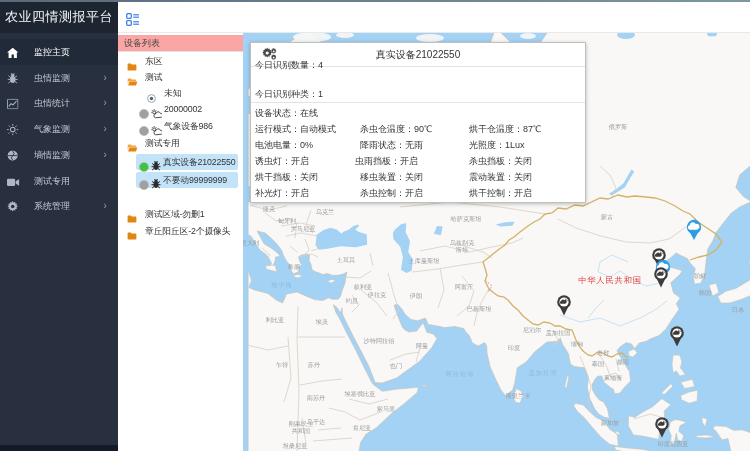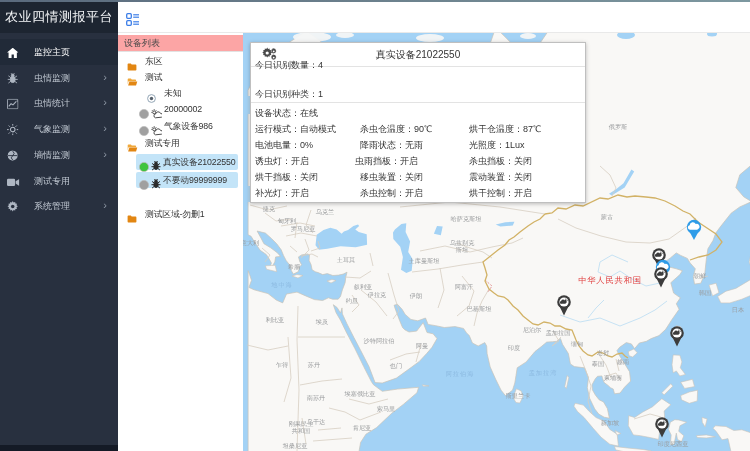--- a/index.html
+++ b/index.html
@@ -437,20 +437,26 @@
           </g>
         </svg></span>
       <b style="left:45px">不要动99999999</b>
     </div>
     <div class="tr" style="top:173px">
       <span style="left:9px;top:3px"><svg width="10" height="8" viewBox="0 0 12 10">
           <path fill="#e28612" d="M0.5 1.6 a1 1 0 0 1 1-1 h3 l1.1 1.4 h4.9 a1 1 0 0 1 1 1 v5.4 a1 1 0 0 1 -1 1 h-9 a1 1 0 0 1 -1-1 z"></path>
         </svg></span>
       <b style="left:27px">测试区域-勿删1</b>
     </div>
+    <div class="tr" style="top:190px">
+      <span style="left:9px;top:3px"><svg width="10" height="8" viewBox="0 0 12 10">
+          <path fill="#e28612" d="M0.5 1.6 a1 1 0 0 1 1-1 h3 l1.1 1.4 h4.9 a1 1 0 0 1 1 1 v5.4 a1 1 0 0 1 -1 1 h-9 a1 1 0 0 1 -1-1 z"></path>
+        </svg></span>
+      <b style="left:27px">章丘阳丘区-2个摄像头</b>
+    </div>
 </div>
 <div class="abs" id="topline"></div>
 <div class="abs" id="popup">
 <div id="pophead">
       <svg width="15" height="13" viewBox="0 0 15 13">
         <g fill="#4a4a4a">
           <path d="M5.2 0.6 l0.9 1.3 1.5-0.5 0.1 1.6 1.6 0.2-0.5 1.5 1.3 0.9-1.3 0.9 0.5 1.5-1.6 0.2-0.1 1.6-1.5-0.5-0.9 1.3-0.9-1.3-1.5 0.5-0.1-1.6-1.6-0.2 0.5-1.5-1.3-0.9 1.3-0.9-0.5-1.5 1.6-0.2 0.1-1.6 1.5 0.5 z"></path>
           <circle cx="5.2" cy="6" r="1.6" fill="#fff"></circle>
           <path d="M11.7 1 l0.5 0.8 0.9-0.3 0 0.9 0.9 0.1-0.3 0.9 0.8 0.5-0.8 0.5 0.3 0.9-0.9 0.1 0 0.9-0.9-0.3-0.5 0.8-0.5-0.8-0.9 0.3 0-0.9-0.9-0.1 0.3-0.9-0.8-0.5 0.8-0.5-0.3-0.9 0.9-0.1 0-0.9 0.9 0.3 z"></path>
           <circle cx="11.7" cy="4.4" r="0.9" fill="#fff"></circle>

